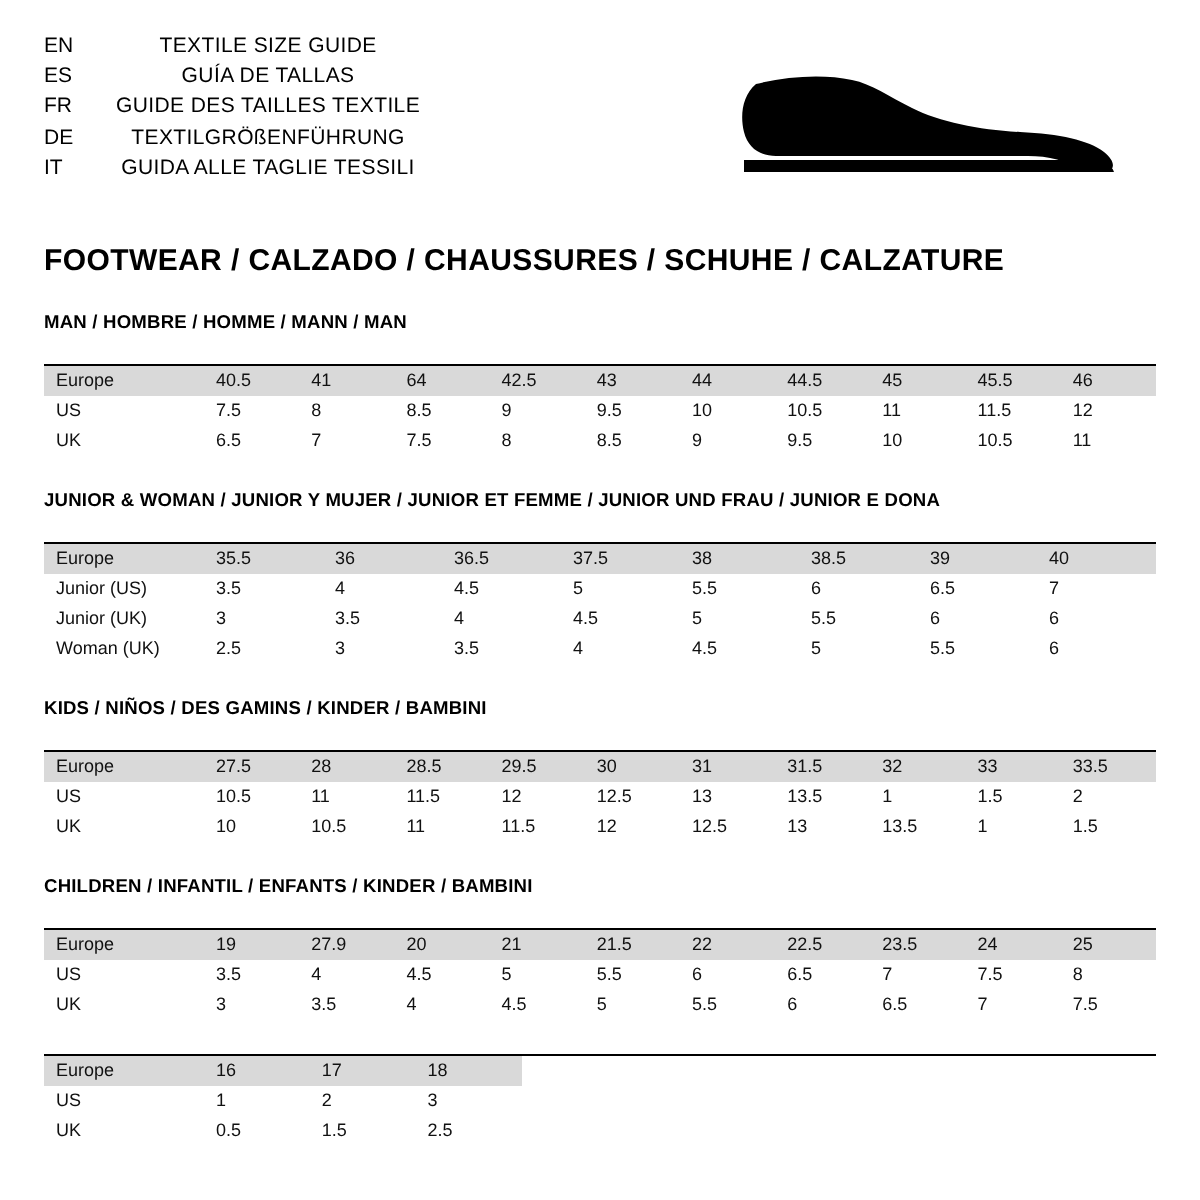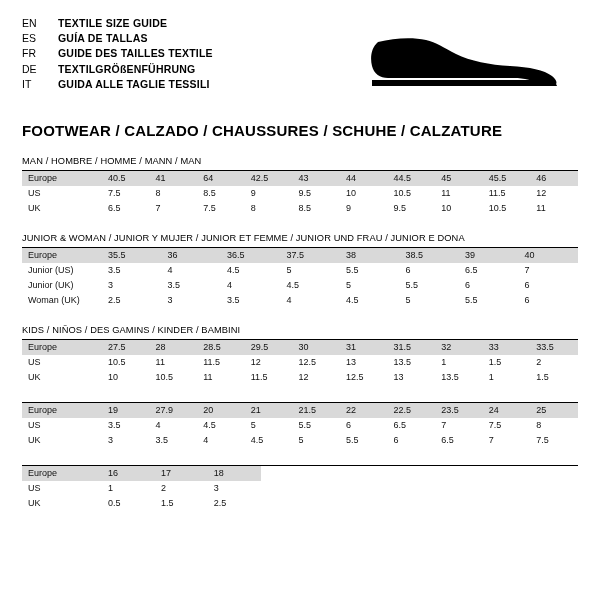--- a/index.html
+++ b/index.html
@@ -35,22 +35,23 @@
     line-height: 15.2px;
     padding: 0;
     vertical-align: top;
     white-space: nowrap;
   }
   .lang-code {
     width: 36px;
     font-weight: normal;
   }
   .lang-title {
-    font-weight: bold;
+    font-weight: normal;
     letter-spacing: 0.2px;
+    text-align: center;
   }
 
   .shoe-wrap {
     position: absolute;
     top: 16px;
     right: 14px;
     width: 200px;
     height: 62px;
   }
   .shoe-wrap svg {
@@ -63,23 +64,23 @@
     letter-spacing: 0.2px;
     margin-top: 14px;
   }
 
   
   .block {
     margin-top: 17px;
   }
   .block-title {
     font-size: 9.3px;
-    font-weight: normal;
+    font-weight: bold;
     letter-spacing: 0.1px;
-    padding-bottom: 4px;
+    padding-bottom: 16px;
   }
   .rule {
     height: 1px;
     background: #000000;
     margin-bottom: 0px;
   }
   table.sizes {
     border-collapse: collapse;
     width: 556px;
     table-layout: fixed;
@@ -294,20 +295,21 @@
           <td>13</td>
           <td>13.5</td>
           <td>1</td>
           <td>1.5</td>
         </tr>
       </tbody>
     </table>
   </div>
 
   <div class="block">
+    <div class="block-title">CHILDREN / INFANTIL / ENFANTS / KINDER / BAMBINI</div>
     <div class="rule"></div>
     <table class="sizes">
       <tbody>
         <tr class="head">
           <td class="label">Europe</td>
           <td>19</td>
           <td>27.9</td>
           <td>20</td>
           <td>21</td>
           <td>21.5</td>

